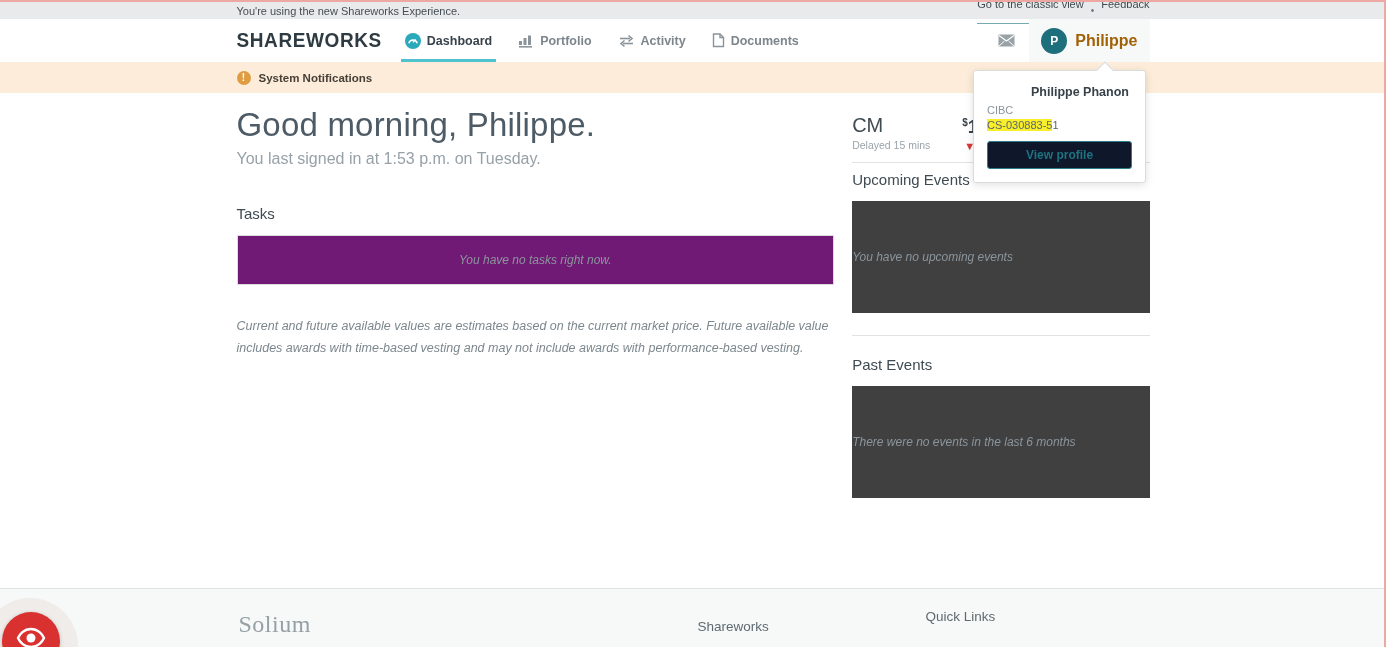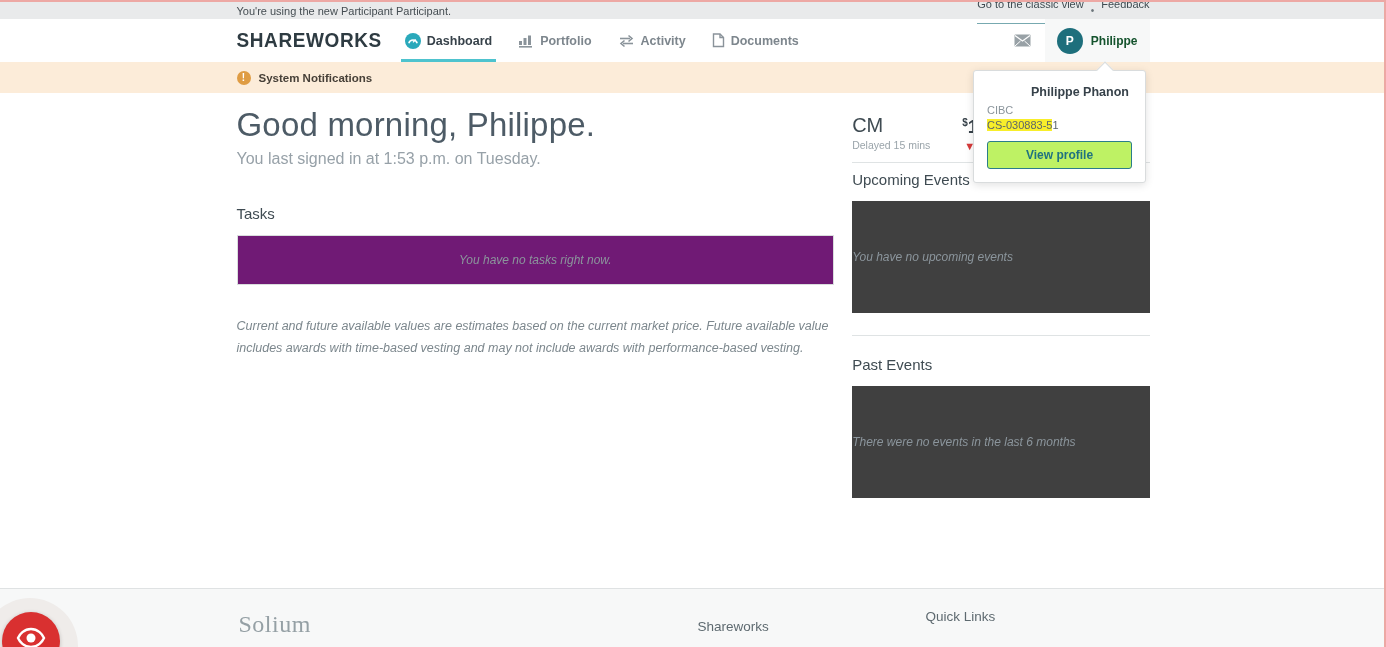--- a/index.html
+++ b/index.html
@@ -29,21 +29,21 @@
   .header .container { display: flex; align-items: stretch; height: 100%; }
   .logo { font-size: 19px; font-weight: bold; letter-spacing: 0.6px; color: #2e3b42; align-self: center; transform: scaleY(1.08); }
   .nav { display: flex; margin-left: 23px; gap: 26px; }
   .nav-item { display: flex; align-items: center; gap: 6px; font-size: 12.5px; font-weight: 600; color: #7d868d; position: relative; cursor: pointer; }
   .nav-item.active { color: #37424a; }
   .nav-item.active::after { content: ""; position: absolute; left: -4px; right: -4px; bottom: 0; height: 3px; background: #4ec3ce; }
   .header-right { margin-left: auto; display: flex; align-items: stretch; }
   .mail-btn { display: flex; align-items: center; margin-right: 14px; cursor: pointer; }
   .user-chip { display: flex; align-items: center; gap: 8px; background: #f7f8f8; padding: 0 12px; cursor: pointer; }
   .avatar { width: 26px; height: 26px; border-radius: 50%; background: #1e6f7c; color: #fff; font-size: 12px; font-weight: bold; display: flex; align-items: center; justify-content: center; }
-  .user-name { font-size: 12px; font-weight: bold; color: #14532d; }
+  .user-name { font-size: 16px; font-weight: bold; color: #a16207; }
 
   
   .banner { background: #fcecd9; height: 31px; }
   .banner .container { display: flex; align-items: center; gap: 8px; height: 100%; }
   .banner-icon { width: 14px; height: 14px; border-radius: 50%; background: #df9c43; color: #fff; font-size: 10px; font-weight: bold; display: flex; align-items: center; justify-content: center; line-height: 1; }
   .banner-title { font-size: 11.5px; font-weight: bold; color: #474038; }
 
   
   .main-area { height: 495px; }
   .content { display: flex; gap: 18px; padding-top: 13px; }
@@ -70,21 +70,21 @@
   .events-box { background: #404040; height: 112px; display: flex; align-items: center; margin-top: 13px; }
   .mt8 { margin-top: 8px; } .mt20 { margin-top: 20px; } .mt22 { margin-top: 22px; }
 
   
   .popup { position: absolute; left: 973px; top: 70px; width: 173px; background: #fff; border: 1px solid #d9dcdd; border-radius: 3px; box-shadow: 0 2px 8px rgba(0,0,0,0.12); z-index: 30; padding: 14px 13px 13px; }
   .popup-caret { position: absolute; top: -7px; left: 125px; width: 12px; height: 12px; background: #fff; border-left: 1px solid #d9dcdd; border-top: 1px solid #d9dcdd; transform: rotate(45deg); }
   .popup-name { font-size: 12.5px; font-weight: bold; color: #37424a; padding-left: 44px; }
   .popup-company { font-size: 11px; color: #8b959c; margin-top: 5px; }
   .popup-account { font-size: 11px; color: #5c666c; margin-top: 3px; }
   .hl { background: #f8ee2a; }
-  .view-profile-btn { margin-top: 10px; width: 100%; height: 28px; background: #bef264; border: 1px solid #2a7d8a; border-radius: 3px; color: #1f7280; font-size: 12px; font-weight: bold; font-family: "Liberation Sans", sans-serif; cursor: pointer; }
+  .view-profile-btn { margin-top: 10px; width: 100%; height: 28px; background: #0f172a; border: 1px solid #2a7d8a; border-radius: 3px; color: #1f7280; font-size: 12px; font-weight: bold; font-family: "Liberation Sans", sans-serif; cursor: pointer; }
 
   
   .footer { height: 59px; background: #f7f8f8; border-top: 1px solid #dfe2e3; }
   .footer .container { height: 100%; }
   .footer-brand { position: absolute; left: 2px; top: 22px; font-family: "Liberation Serif", serif; font-size: 24px; color: #95a0a5; letter-spacing: 0.5px; }
   .footer-col1 { position: absolute; left: 461px; top: 30px; font-size: 13.5px; color: #5e6a70; }
   .footer-col2 { position: absolute; left: 689px; top: 20px; font-size: 13.5px; color: #5e6a70; }
 
   
   .acc-halo { position: absolute; left: -18px; top: 598px; width: 96px; height: 96px; border-radius: 50%; background: #efecea; z-index: 40; }
@@ -93,21 +93,21 @@
   svg { display: block; }
 </style>
 </head>
 <body>
 
 <div class="pink-top"></div>
 <div class="pink-right"></div>
 
 <div class="topbar">
   <div class="container">
-    <span class="topbar-msg">You're using the new Participant Participant.</span>
+    <span class="topbar-msg">You're using the new Shareworks Experience.</span>
     <span class="topbar-links">
       <a class="topbar-link">Go to the classic view</a>
       <span class="topbar-dot">•</span>
       <a class="topbar-link">Feedback</a>
     </span>
   </div>
 </div>
 
 <div class="header">
   <div class="container">

